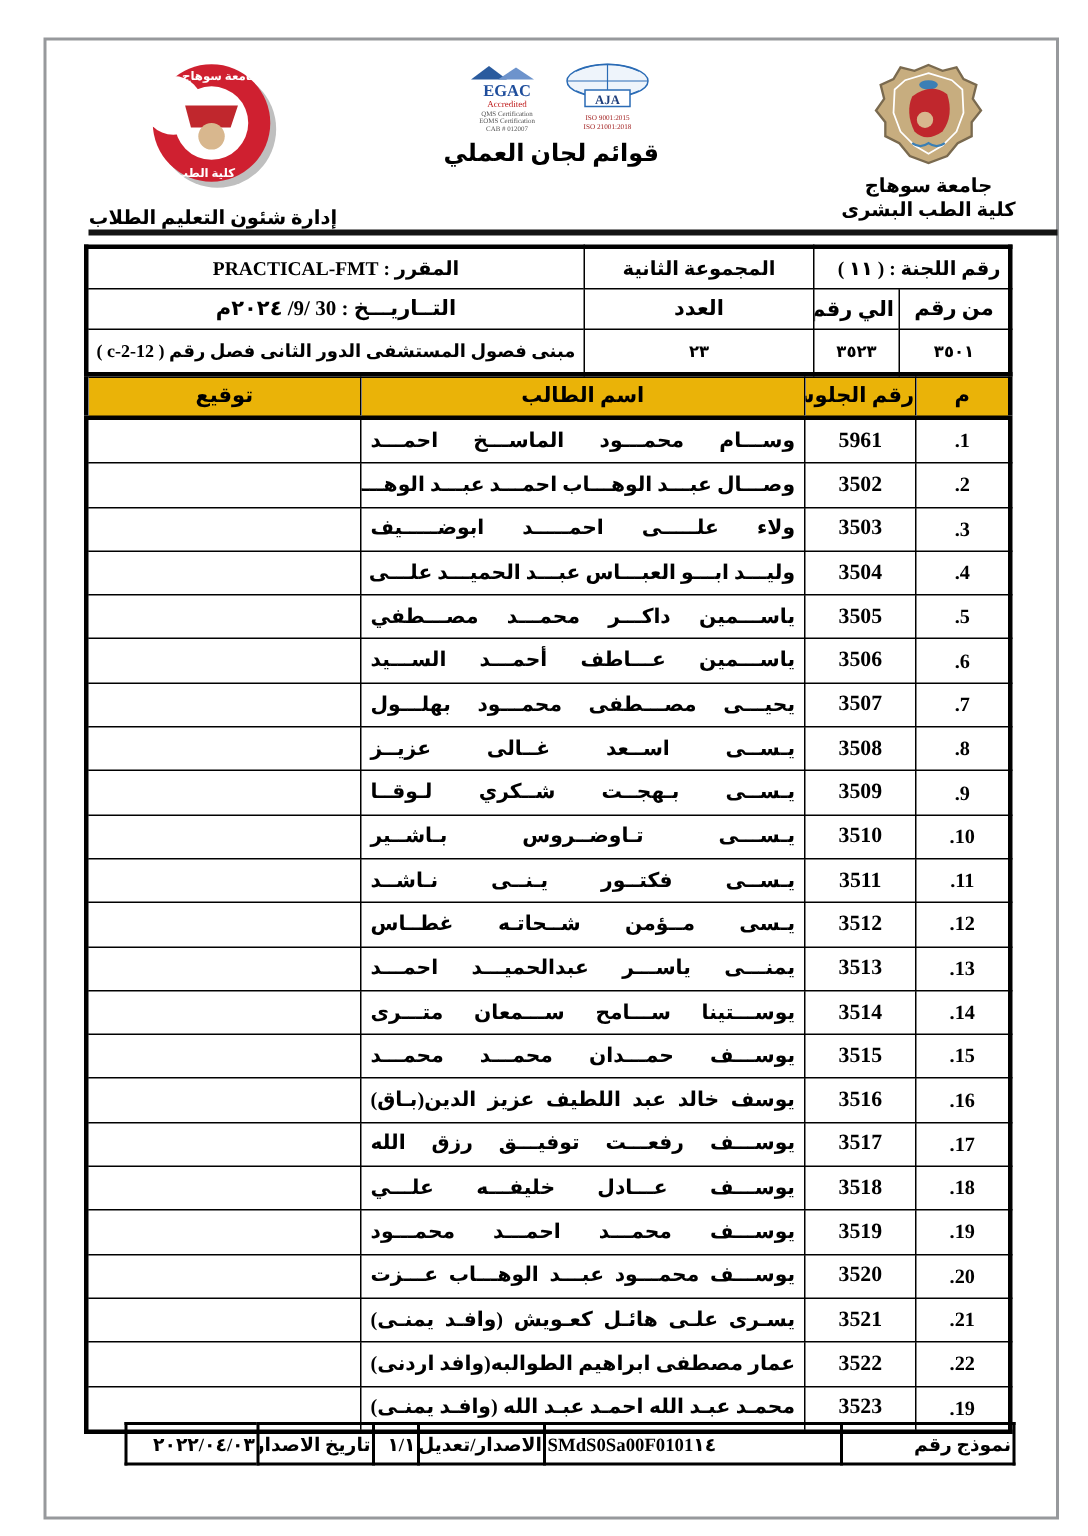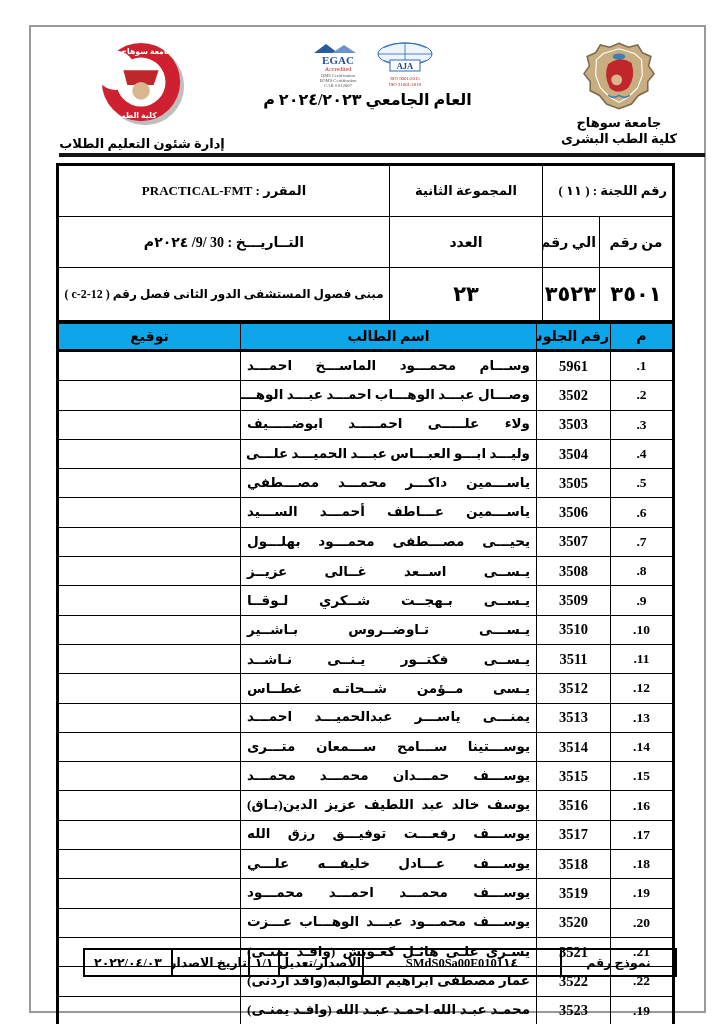--- a/index.html
+++ b/index.html
@@ -21,40 +21,40 @@
   .t2{font-size:15px;font-weight:bold;margin-top:1px;}
   .t3{font-size:16px;font-weight:bold;margin-top:1px;}
 
   .sep{position:absolute;top:126px;left:28px;width:646px;height:4px;background:#141414;}
 
   
   .tables{position:absolute;top:136px;left:28px;width:616px;}
   table{border-collapse:collapse;table-layout:fixed;direction:rtl;}
   .info-table,.body-table{width:616px;}
   .info-table{border:3px solid #000;}
-  .info-table td{border:1px solid #000;font-weight:bold;text-align:center;vertical-align:middle;padding:12px 3px;overflow:hidden;white-space:nowrap;}
+  .info-table td{border:1px solid #000;font-weight:bold;text-align:center;vertical-align:middle;padding:0 3px;overflow:hidden;white-space:nowrap;}
   .r-a td{height:26px;font-size:13px;}
   .r-b td{height:26px;font-size:14px;}
   .r-c td{height:28px;}
   .cell-committee{text-align:right !important;padding-right:5px !important;}
-  .val{font-size:21px;}
+  .val{font-size:11px;}
   .loc{font-size:12px;}
   .body-table{border:3px solid #000;border-top:none;}
   .body-table td{border:1px solid #000;vertical-align:middle;overflow:hidden;white-space:nowrap;}
-  .hd td{background:#0ea5e9;height:23px;font-weight:bold;font-size:14px;text-align:center;border-bottom:3px solid #000 !important;}
+  .hd td{background:#eab308;height:23px;font-weight:bold;font-size:14px;text-align:center;border-bottom:3px solid #000 !important;}
   .body-table tbody td{height:26.3px;}
   .c-serial{text-align:center;font-weight:bold;font-size:13.5px;direction:rtl;}
   .c-seat{text-align:center;font-weight:bold;font-size:14.5px;}
   .c-name{padding:0;}
   .nm{direction:rtl;font-weight:bold;font-size:13.5px;padding:0 6px;text-align:justify;text-align-last:justify;line-height:1.1;}
   .nm.alt{font-family:"DejaVu Sans","Liberation Sans",sans-serif;font-size:13.5px;letter-spacing:1px;}
 
   
   .footer-table{position:absolute;top:921px;left:52px;width:592px;}
-  .footer-table td{border:2px solid #000;font-weight:bold;text-align:center;height:23px;font-size:12.5px;overflow:hidden;white-space:nowrap;}
+  .footer-table td{border:2px solid #000;font-weight:bold;height:23px;font-size:12.5px;overflow:hidden;white-space:nowrap;}
   .f-code{direction:ltr;font-size:13.5px;}
 </style>
 </head>
 <body>
 
 <div class="frame">
 
   <div class="header">
 
     <div class="admin-block">
@@ -84,21 +84,21 @@
         </svg>
         <svg width="60" height="48" viewBox="0 0 60 48">
           <ellipse cx="30" cy="13" rx="27" ry="11" fill="#eef4fb" stroke="#2a6bb5" stroke-width="1"></ellipse>
           <path d="M3 13 H57 M9 6.5 Q30 -3 51 6.5 M9 19.5 Q30 29 51 19.5 M30 2 V24" fill="none" stroke="#2a6bb5" stroke-width="0.8"></path>
           <rect x="15" y="19" width="30" height="11" fill="#ffffff" stroke="#2a6bb5" stroke-width="1"></rect>
           <text x="30" y="28" font-size="8.5" font-weight="bold" fill="#1f3f7c" text-anchor="middle">AJA</text>
           <text x="30" y="39" font-size="4.8" fill="#a22222" text-anchor="middle">ISO 9001:2015</text>
           <text x="30" y="45" font-size="4.8" fill="#a22222" text-anchor="middle">ISO 21001:2018</text>
         </svg>
       </div>
-      <div class="t3">العام الجامعي ٢٠٢٤/٢٠٢٣ م</div>
+      <div class="t1">قوائم لجان العملي</div>
     </div>
 
     <div class="uni-block">
       <svg width="80" height="70" viewBox="0 0 100 90">
         <path d="M50 3 L62 8 L74 5 L80 15 L91 20 L88 32 L95 42 L87 52 L87 64 L75 70 L66 81 L50 87 L34 81 L25 70 L13 64 L13 52 L5 42 L12 32 L9 20 L20 15 L26 5 L38 8 Z" fill="#c7ad7f" stroke="#7a6a4f" stroke-width="2"></path>
         <path d="M50 10 L70 16 L79 24 L80 44 L74 60 L62 72 L50 79 L38 72 L26 60 L20 44 L21 24 L30 16 Z" fill="none" stroke="#ffffff" stroke-width="1.5"></path>
         <ellipse cx="50" cy="20" rx="8" ry="4" fill="#3a7fb5"></ellipse>
         <path d="M36 30 Q52 18 66 28 Q72 46 62 60 Q48 70 38 60 Q30 44 36 30 Z" fill="#c0272d"></path>
         <circle cx="47" cy="50" r="7" fill="#d8b78e"></circle>
         <path d="M36 70 q7 5 14 0 q7 5 14 0" stroke="#3a7fb5" stroke-width="2" fill="none"></path>

